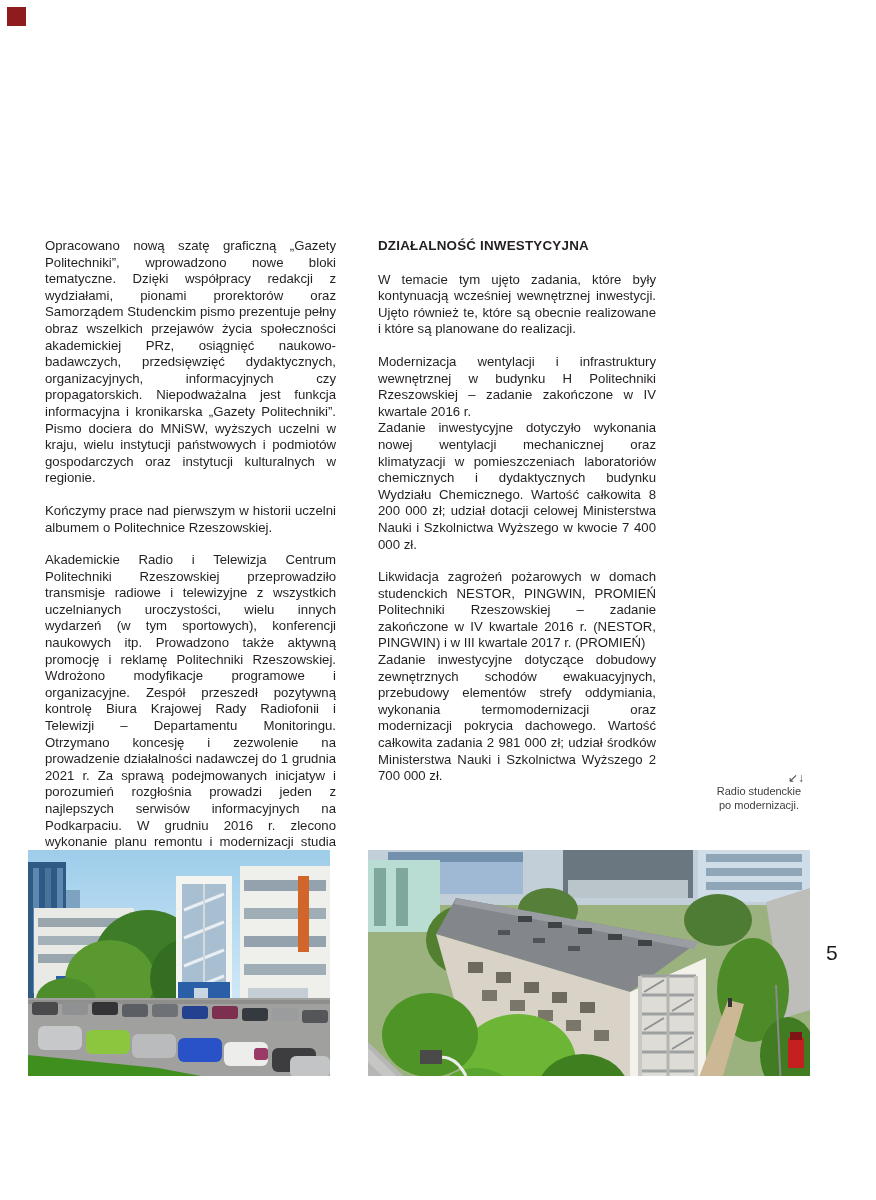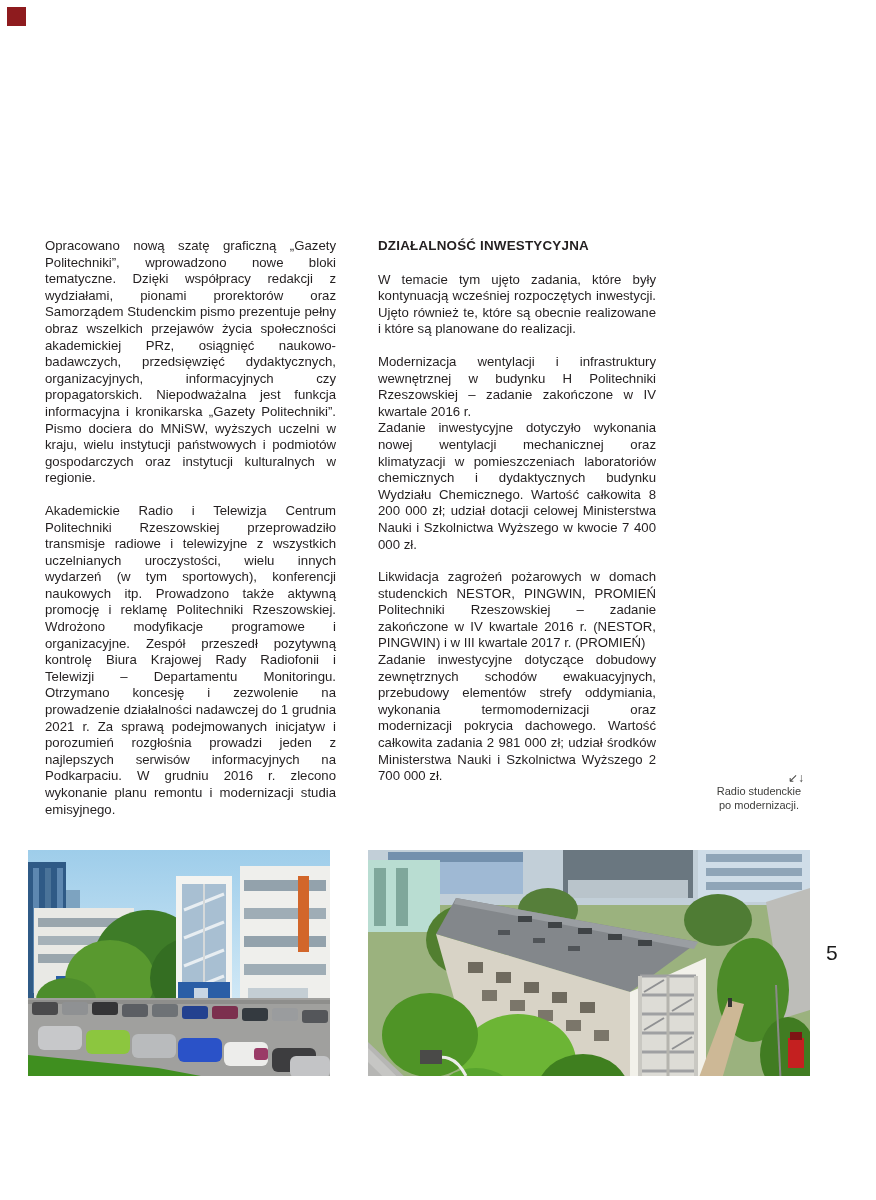--- a/index.html
+++ b/index.html
@@ -34,26 +34,27 @@
 </style>
 </head>
 <body>
 
 <div class="page">
 
   <div class="corner-marker" style="background: rgb(142, 27, 30);"></div>
 
   <div class="col col-left">
     <p>Opracowano nową szatę graficzną „Gazety Politechniki”, wprowadzono nowe bloki tematyczne. Dzięki współpracy redakcji z wydziałami, pionami prorektorów oraz Samorządem Studenckim pismo prezentuje pełny obraz wszelkich przejawów życia społeczności akademickiej PRz, osiągnięć naukowo-badawczych, przedsięwzięć dydaktycznych, organizacyjnych, informacyjnych czy propagatorskich. Niepodważalna jest funkcja informacyjna i kronikarska „Gazety Politechniki”. Pismo dociera do MNiSW, wyższych uczelni w kraju, wielu instytucji państwowych i podmiotów gospodarczych oraz instytucji kulturalnych w regionie.</p>
+    <p>Kończymy prace nad pierwszym w historii uczelni albumem o Politechnice Rzeszowskiej.</p>
     <p>Akademickie Radio i Telewizja Centrum Politechniki Rzeszowskiej przeprowadziło transmisje radiowe i telewizyjne z wszystkich uczelnianych uroczystości, wielu innych wydarzeń (w tym sportowych), konferencji naukowych itp. Prowadzono także aktywną promocję i reklamę Politechniki Rzeszowskiej. Wdrożono modyfikacje programowe i organizacyjne. Zespół przeszedł pozytywną kontrolę Biura Krajowej Rady Radiofonii i Telewizji – Departamentu Monitoringu. Otrzymano koncesję i zezwolenie na prowadzenie działalności nadawczej do 1 grudnia 2021 r. Za sprawą podejmowanych inicjatyw i porozumień rozgłośnia prowadzi jeden z najlepszych serwisów informacyjnych na Podkarpaciu. W grudniu 2016 r. zlecono wykonanie planu remontu i modernizacji studia emisyjnego.</p>
   </div>
 
   <div class="col col-right">
     <h3 class="section-heading">DZIAŁALNOŚĆ INWESTYCYJNA</h3>
-    <p>W temacie tym ujęto zadania, które były kontynuacją wcześniej rozpoczętych inwestycji. Ujęto również te, które są obecnie realizowane i które są planowane do realizacji.</p>
+    <p>W temacie tym ujęto zadania, które były kontynuacją wcześniej wewnętrznej inwestycji. Ujęto również te, które są obecnie realizowane i które są planowane do realizacji.</p>
     <div class="inv-item">
       <div class="inv-item-title">Modernizacja wentylacji i infrastruktury wewnętrznej w budynku H Politechniki Rzeszowskiej – zadanie zakończone w IV kwartale 2016 r.</div>
       <div class="inv-item-body">Zadanie inwestycyjne dotyczyło wykonania nowej wentylacji mechanicznej oraz klimatyzacji w pomieszczeniach laboratoriów chemicznych i dydaktycznych budynku Wydziału Chemicznego. Wartość całkowita 8 200 000 zł; udział dotacji celowej Ministerstwa Nauki i Szkolnictwa Wyższego w kwocie 7 400 000 zł.</div>
     </div>
     <div class="inv-item">
       <div class="inv-item-title">Likwidacja zagrożeń pożarowych w domach studenckich NESTOR, PINGWIN, PROMIEŃ Politechniki Rzeszowskiej – zadanie zakończone w IV kwartale 2016 r. (NESTOR, PINGWIN) i w III kwartale 2017 r. (PROMIEŃ)</div>
       <div class="inv-item-body">Zadanie inwestycyjne dotyczące dobudowy zewnętrznych schodów ewakuacyjnych, przebudowy elementów strefy oddymiania, wykonania termomodernizacji oraz modernizacji pokrycia dachowego. Wartość całkowita zadania 2 981 000 zł; udział środków Ministerstwa Nauki i Szkolnictwa Wyższego 2 700 000 zł.</div>
     </div>
   </div>
 

